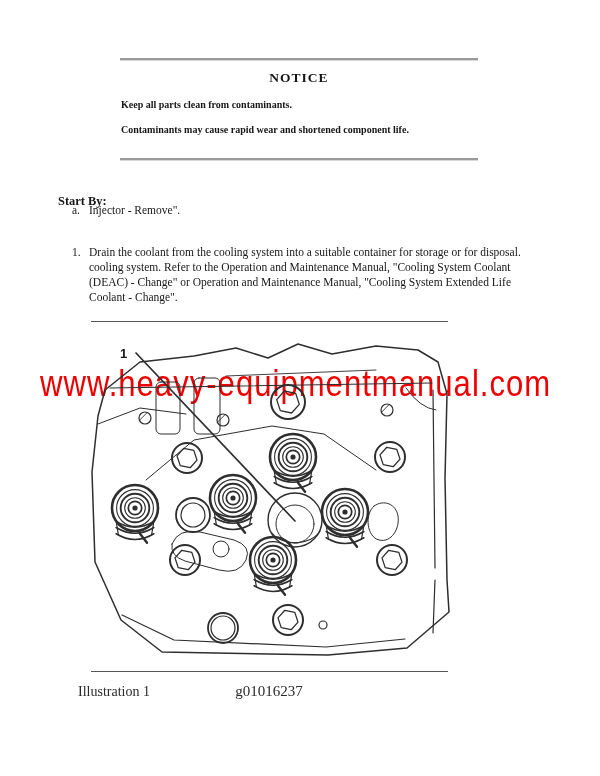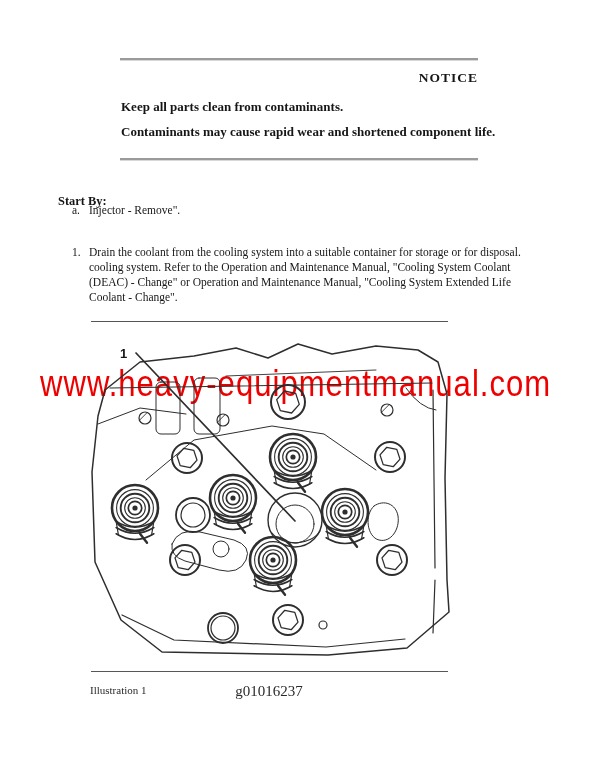--- a/index.html
+++ b/index.html
@@ -1,27 +1,27 @@
 <!DOCTYPE html>
 <html><head>
 <meta charset="utf-8">
 <style>
   html,body{margin:0;padding:0;background:#fff;}
   .page{position:relative;width:600px;height:776px;background:#ffffff;overflow:hidden;
         font-family:"Liberation Serif","DejaVu Serif",serif;color:#161616;}
   .txt{white-space:nowrap;}
   .rule{position:absolute;left:120px;width:358px;height:2px;background:#9a9a9a;border-bottom:1px solid #d8d8d8;}
   .rule.thin{left:91px;width:357px;height:1px;background:#565656;border-bottom:none;}
-  .notice-title{position:absolute;left:120px;top:70px;width:358px;text-align:right;
+  .notice-title{position:absolute;left:120px;top:70px;width:358px;text-align:center;
                 font-weight:bold;font-size:13.5px;letter-spacing:1px;}
-  .notice-line{position:absolute;left:121px;font-weight:bold;font-size:13px;}
+  .notice-line{position:absolute;left:121px;font-weight:bold;font-size:10px;}
   .start-by{position:absolute;left:58px;top:180px;font-weight:bold;font-size:12.4px;margin-top:14px;}
   .list-item{position:absolute;left:72px;display:flex;font-size:11.5px;line-height:14.9px;}
   .list-item .marker{width:17px;flex:0 0 17px;}
-  .caption-left{position:absolute;left:90px;top:684px;font-size:11px;color:#2a2a2a;font-family:Liberation Serif, serif;}
+  .caption-left{position:absolute;left:78px;top:684px;font-size:14px;color:#2a2a2a;font-family:Liberation Serif, serif;}
   .caption-right{position:absolute;left:90px;top:683px;width:358px;text-align:center;font-size:15px;color:#2a2a2a;}
   .watermark{position:absolute;left:40px;top:362px;z-index:1;
              font-family:"Liberation Sans","DejaVu Sans",sans-serif;
              font-size:37px;line-height:44px;letter-spacing:1.2px;
              transform:scaleX(0.84);transform-origin:left center;white-space:nowrap;}
   #fig{position:absolute;left:76px;top:328px;z-index:2;}
 </style>
 </head>
 <body>
 

